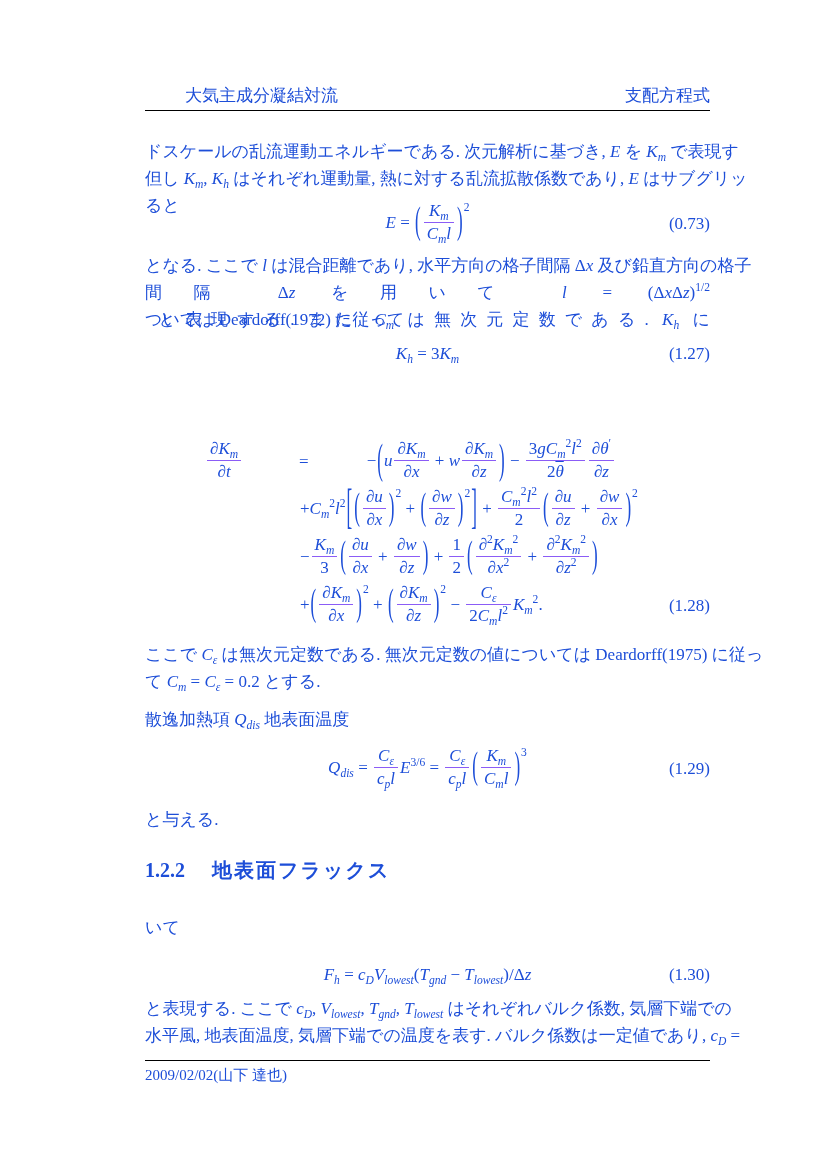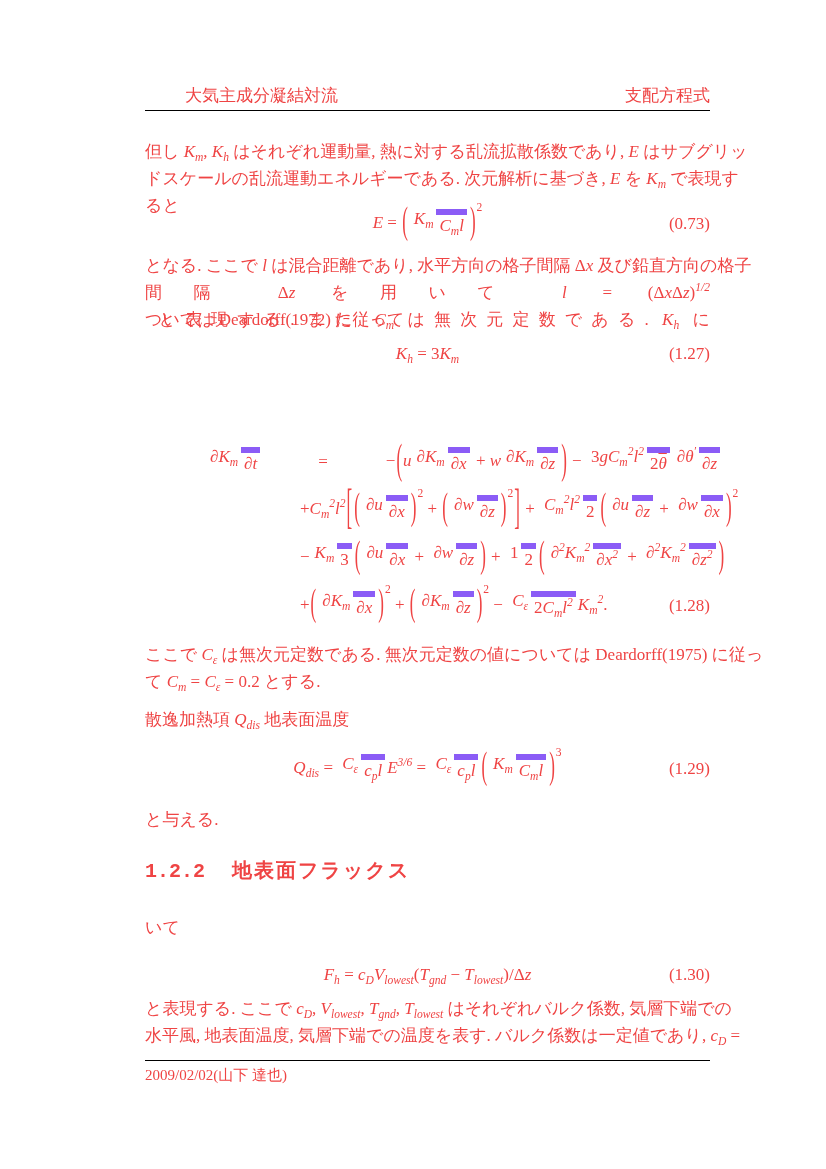--- a/index.html
+++ b/index.html
@@ -1,17 +1,17 @@
 <!DOCTYPE html>
 <html><head>
 <meta charset="utf-8">
 <style>
   html,body{margin:0;padding:0;background:#ffffff;}
   .page{position:relative;width:826px;height:1169px;background:#ffffff;overflow:hidden;
-        font-family:"Liberation Serif","DejaVu Serif",serif;color:#ef4444;font-size:17px;}
+        font-family:"Liberation Serif","DejaVu Serif",serif;color:#1d4ed8;font-size:17px;}
   .content{position:absolute;left:145px;top:0;width:565px;height:100%;}
   .header{position:absolute;left:0;top:86px;width:565px;height:24px;border-bottom:1.5px solid #000;}
   .h-left{position:absolute;left:40px;bottom:3px;}
   .h-right{position:absolute;right:0;bottom:3px;}
   .pblock{position:absolute;left:0;width:565px;}
   .bline{height:27px;line-height:27px;white-space:nowrap;}
   .jline{height:27px;line-height:27px;text-align:justify;text-align-last:justify;}
   .eqrow{position:absolute;left:0;width:565px;display:flex;align-items:center;justify-content:center;}
   .eqmath{white-space:nowrap;}
   .eqnum{position:absolute;right:0;top:50%;transform:translateY(-50%);}
@@ -19,46 +19,46 @@
   .eq128{position:absolute;left:60px;right:0;width:505px;}
   .eqline{display:flex;align-items:center;height:48px;white-space:nowrap;position:relative;gap:48px;}
   .eqline .cont-ind{margin-left:95px;}
   .lhs{margin-right:8px;}
   .rel{margin-right:10px;}
   
   .mtext{white-space:pre;}
   .mi{font-style:italic;}
   .matom{white-space:nowrap;}
   sub.msub{font-size:68%;font-style:italic;line-height:0;}
-  sup.msup{font-size:68%;line-height:0;font-style:italic;}
+  sup.msup{font-size:68%;line-height:0;}
   sup.hisup{font-size:68%;line-height:0;position:relative;top:-0.85em;}
-  .frac{display:inline-flex;flex-direction:row;vertical-align:middle;text-align:center;margin:0 2px;position:relative;top:-2px;}
+  .frac{display:inline-flex;flex-direction:column;vertical-align:middle;text-align:center;margin:0 2px;position:relative;top:-2px;}
   .fnum{display:block;padding:0 3px 1px;line-height:1.15;}
-  .fden{display:block;border-top:6px solid #8b5cf6;padding:1px 3px 0;line-height:1.15;}
+  .fden{display:block;border-top:1px solid #8b5cf6;padding:1px 3px 0;line-height:1.15;}
   .del{display:inline-block;vertical-align:middle;font-weight:300;padding:0 1px;position:relative;top:-2px;}
   .over{text-decoration:overline;}
   .secheading{position:absolute;left:0;width:565px;font-weight:bold;font-size:20px;}
-  .secnum{font-family:Liberation Mono, monospace;margin-right:22px;margin-top:43px;}
+  .secnum{font-family:Liberation Serif, serif;margin-right:22px;margin-top:43px;}
   .sectitle{font-family:"Liberation Sans","DejaVu Sans",sans-serif;letter-spacing:2px;}
   .footer{position:absolute;left:0;top:1060px;width:565px;border-top:1.5px solid #000;padding-top:5px;font-size:15px;}
 </style>
 </head>
 <body>
 
 <div class="page">
   <div class="content">
 
     <div class="header">
       <span class="h-left">大気主成分凝結対流</span>
       <span class="h-right">支配方程式</span>
     </div>
 
     <div class="pblock" style="top:138px">
+      <div class="jline"><span class="mtext">ドスケールの乱流運動エネルギーである. 次元解析に基づき, </span><span class="matom"><span class="mi">E</span></span><span class="mtext"> を </span><span class="matom"><span class="mi">K</span><sub class="msub">m</sub></span><span class="mtext"> で表現す</span></div>
       <div class="jline"><span class="mtext">但し </span><span class="matom"><span class="mi">K</span><sub class="msub">m</sub></span><span class="mtext">, </span><span class="matom"><span class="mi">K</span><sub class="msub">h</sub></span><span class="mtext"> はそれぞれ運動量, 熱に対する乱流拡散係数であり, </span><span class="matom"><span class="mi">E</span></span><span class="mtext"> はサブグリッ</span></div>
-      <div class="jline"><span class="mtext">ドスケールの乱流運動エネルギーである. 次元解析に基づき, </span><span class="matom"><span class="mi">E</span></span><span class="mtext"> を </span><span class="matom"><span class="mi">K</span><sub class="msub">m</sub></span><span class="mtext"> で表現す</span></div>
       <div class="bline"><span class="mtext">ると</span></div>
     </div>
 
     <div class="eqrow" style="top:198px;height:52px">
       <span class="eqmath"><span class="matom"><span class="mi">E</span></span><span class="mtext"> = </span><span class="del" style="transform: scale(1, 2.2);">(</span><span class="frac">
             <span class="fnum"><span class="matom"><span class="mi">K</span><sub class="msub">m</sub></span></span>
             <span class="fden"><span class="matom"><span class="mi">C</span><sub class="msub">m</sub></span><span class="matom"><span class="mi">l</span></span></span>
           </span><span class="del" style="transform: scale(1, 2.2);">)</span><sup class="hisup">2</sup></span>
       <span class="eqnum">(0.73)</span>
     </div>

